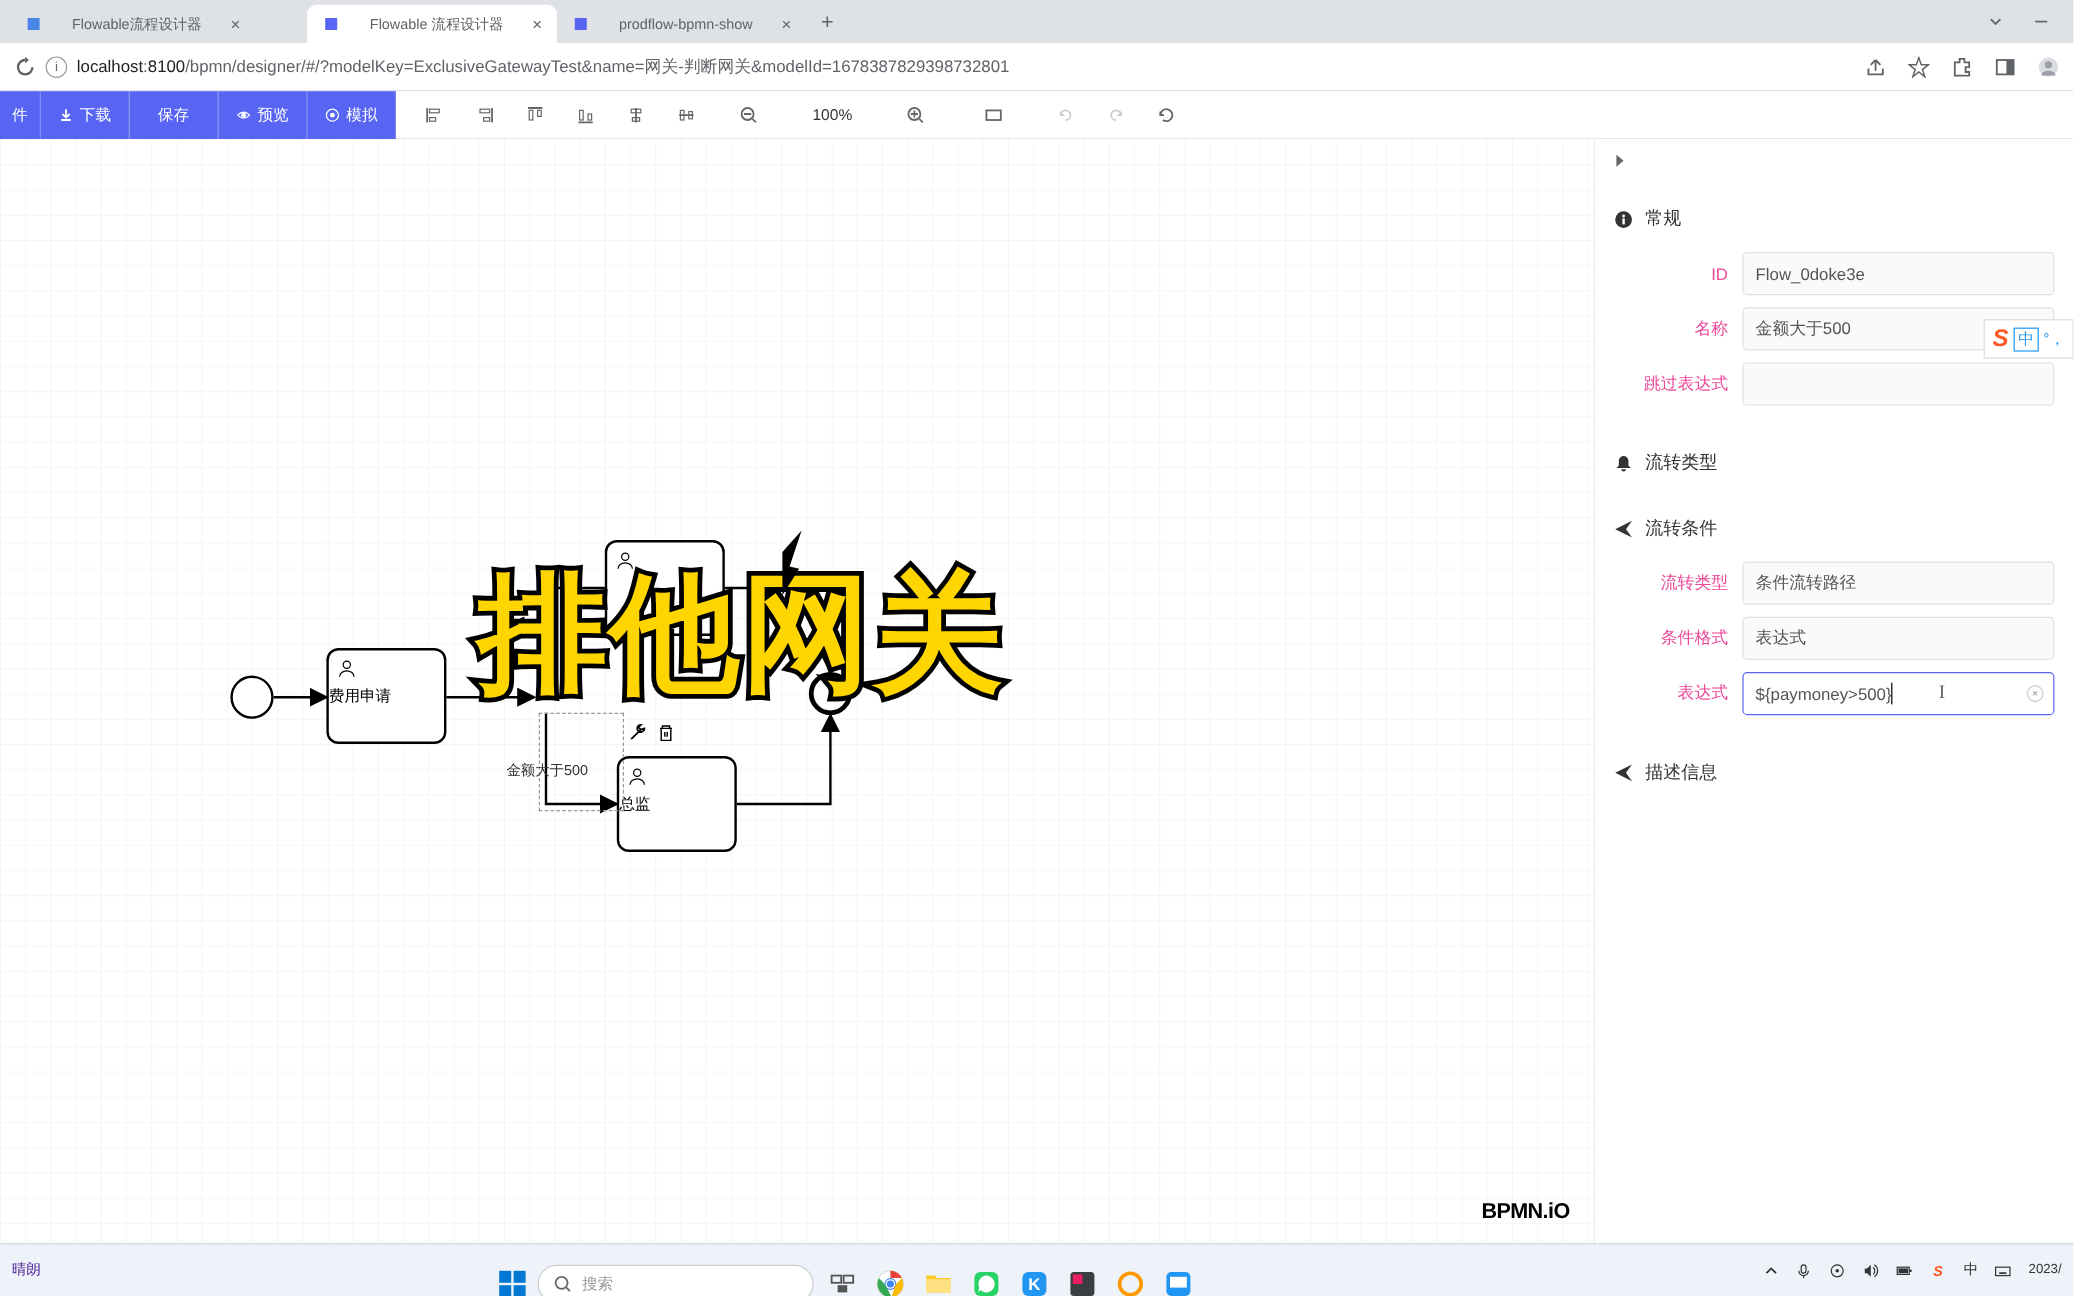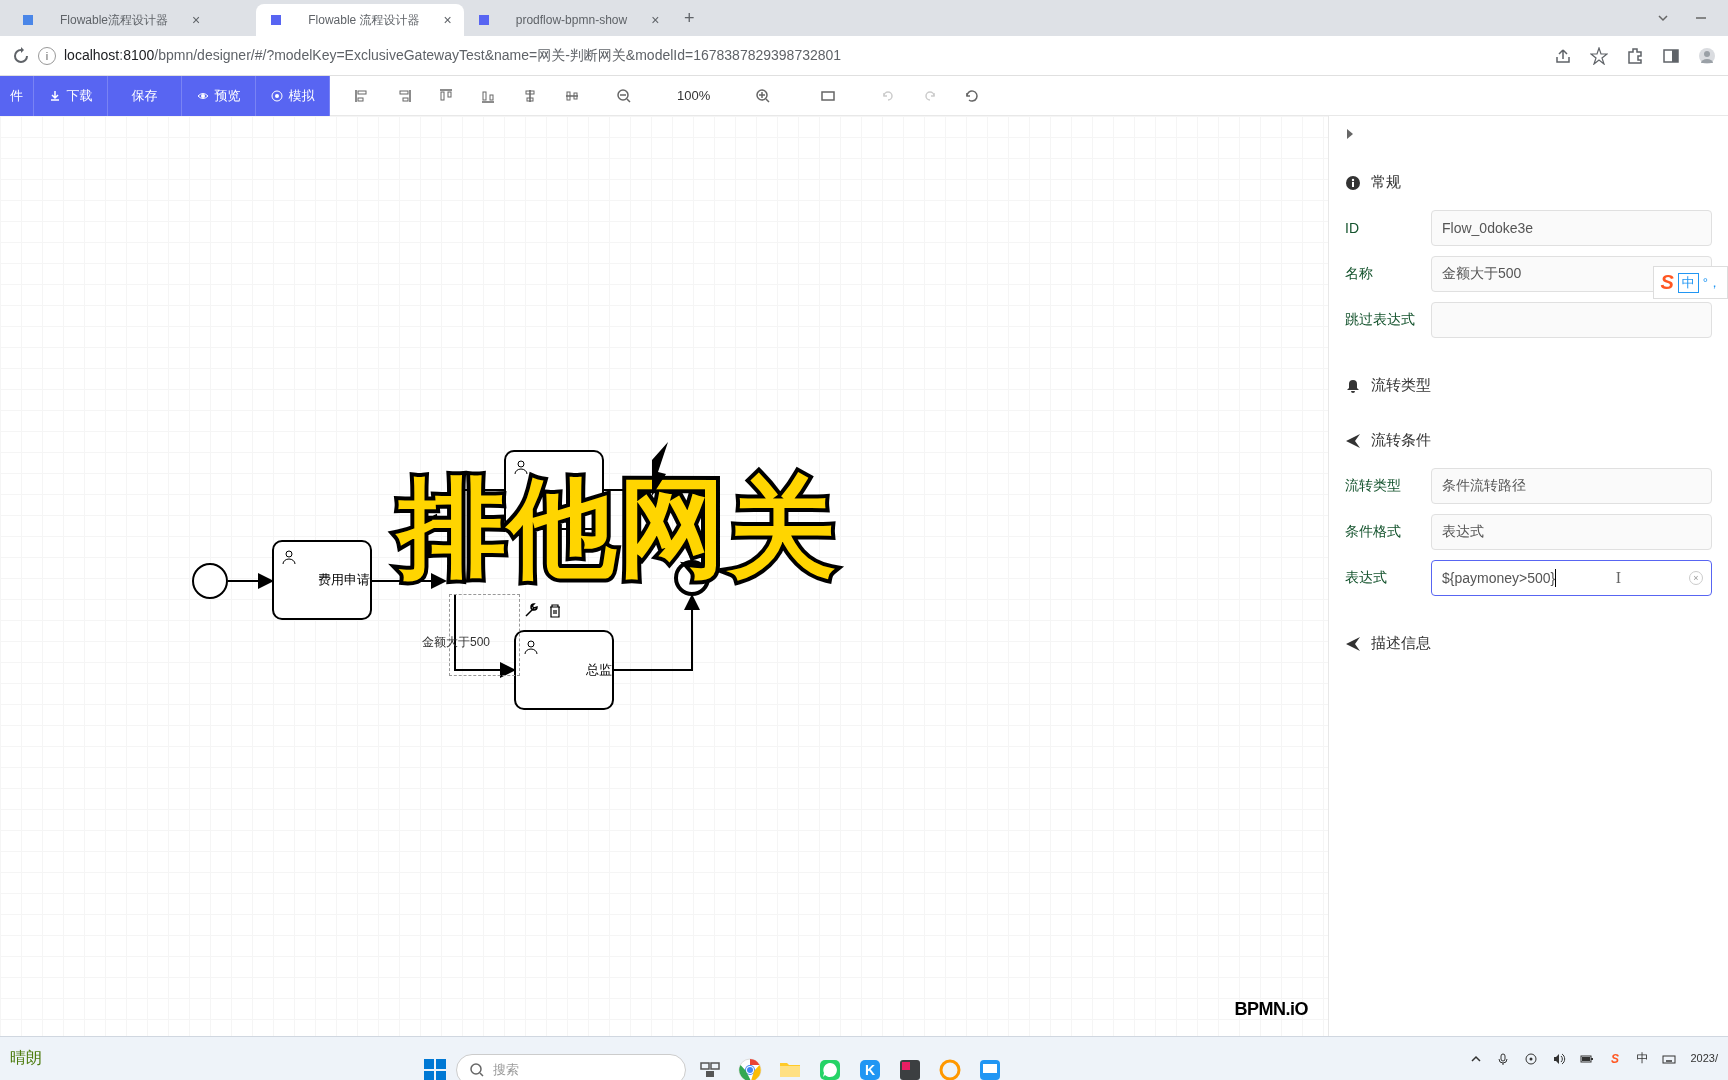--- a/index.html
+++ b/index.html
@@ -35,53 +35,53 @@
     .tb-btn-s svg { width: 16px; height: 16px; }
     .tb-zoom { display: flex; align-items: center; gap: 25px; margin-left: 12px; }
     .tb-zoom-val { font-size: 13px; color: #333; padding: 0 8px; }
 
     
     .main { display: flex; height: calc(100% - 116px - 44px); }
     .canvas { flex: 1; position: relative; background: #fff; background-image: linear-gradient(#f5f5f5 1px, transparent 1px), linear-gradient(90deg, #f5f5f5 1px, transparent 1px); background-size: 21px 21px; overflow: hidden; }
     
     
     .start-event { position: absolute; width: 36px; height: 36px; border: 2px solid #000; border-radius: 50%; background: #fff; }
-    .task { position: absolute; border: 2px solid #000; border-radius: 10px; background: #fff; display: flex; align-items: center; justify-content: flex-end; font-size: 13px; }
+    .task { position: absolute; border: 2px solid #000; border-radius: 10px; background: #fff; display: flex; align-items: center; justify-content: flex-start; font-size: 13px; }
     .task .user-icon { position: absolute; top: 6px; left: 6px; width: 18px; height: 18px; }
     .end-event { position: absolute; width: 36px; height: 36px; border: 4px solid #000; border-radius: 50%; background: #fff; }
     .flow-label { position: absolute; font-size: 12px; color: #333; }
     .flow-selected { position: absolute; border: 1px dashed #999; }
     .context-pad { position: absolute; display: flex; gap: 4px; }
     .context-pad svg { width: 18px; height: 18px; }
     .bpmnio { position: absolute; bottom: 16px; right: 20px; font-family: Arial; font-weight: 900; font-size: 18px; letter-spacing: -0.5px; }
 
     
     .overlay-text { position: absolute; font-family: "Microsoft YaHei", sans-serif; font-weight: 900; color: #ffd500; -webkit-text-stroke: 8px #000; paint-order: stroke fill; font-size: 108px; letter-spacing: 2px; line-height: 1; }
 
     
     .props { width: 400px; border-left: 1px solid #e8e8e8; background: #fff; padding: 0; }
     .props-toggle { padding: 12px 16px; }
     .props-toggle svg { width: 10px; height: 12px; transform: rotate(0); }
     .props-section { padding: 10px 16px; }
     .props-section-hdr { display: flex; align-items: center; gap: 10px; font-size: 15px; font-weight: 500; color: #333; padding: 8px 0; }
     .props-section-hdr svg { width: 16px; height: 16px; }
     .prop-row { display: flex; align-items: center; margin: 10px 0; }
-    .prop-label { width: 86px; font-size: 14px; color: #14532d; padding-right: 12px; }
+    .prop-label { width: 86px; text-align: right; font-size: 14px; color: #ec4899; padding-right: 12px; margin-left: 21px; }
     .prop-input { flex: 1; height: 36px; border: 1px solid #e0e0e0; border-radius: 4px; padding: 0 10px; font-size: 14px; color: #555; background: #fafafa; display: flex; align-items: center; }
     .prop-input.focused { border-color: #5865f2; background: #fff; position: relative; }
     .prop-input.focused .cursor-bar { width: 1px; height: 18px; background: #000; display: inline-block; margin-left: 0; }
     .prop-input.focused .text-cursor-icon { position: absolute; right: 90px; top: 50%; transform: translateY(-50%); font-family: serif; font-size: 16px; color: #666; }
     .prop-input.focused .clear-icon { position: absolute; right: 8px; top: 50%; transform: translateY(-50%); width: 14px; height: 14px; border: 1px solid #ccc; border-radius: 50%; display: flex; align-items: center; justify-content: center; font-size: 9px; color: #999; }
     .ime-badge { position: absolute; top: 266px; right: 0; display: flex; align-items: center; gap: 4px; padding: 4px 6px; background: #fff; border: 1px solid #ddd; }
     .ime-badge .s-logo { color: #ff5722; font-weight: bold; font-size: 20px; font-style: italic; }
     .ime-badge .zh { color: #2196f3; font-size: 13px; border: 1px solid #2196f3; padding: 0 3px; }
 
     
     .taskbar { position: absolute; bottom: 0; left: 0; right: 0; height: 44px; background: #eef3f9; border-top: 1px solid #d0d7e0; display: flex; align-items: center; padding: 0 10px; }
-    .weather { font-size: 16px; color: #4d7c0f; }
+    .weather { font-size: 12px; color: #4c1d95; }
     .tb-center { display: flex; align-items: center; gap: 8px; margin-left: 380px; margin-top: 23px; }
     .start-icon { width: 26px; height: 26px; }
     .search-box { display: flex; align-items: center; gap: 8px; width: 230px; height: 32px; background: #fff; border: 1px solid #ccc; border-radius: 18px; padding: 0 12px; font-size: 13px; color: #999; }
     .tb-app { width: 32px; height: 32px; border-radius: 6px; display: flex; align-items: center; justify-content: center; }
     .tb-right { margin-left: auto; display: flex; align-items: center; gap: 14px; font-size: 12px; color: #333; }
     .date-block { text-align: right; font-size: 11px; line-height: 1.3; }
   </style>
 </head>
 <body>
 

